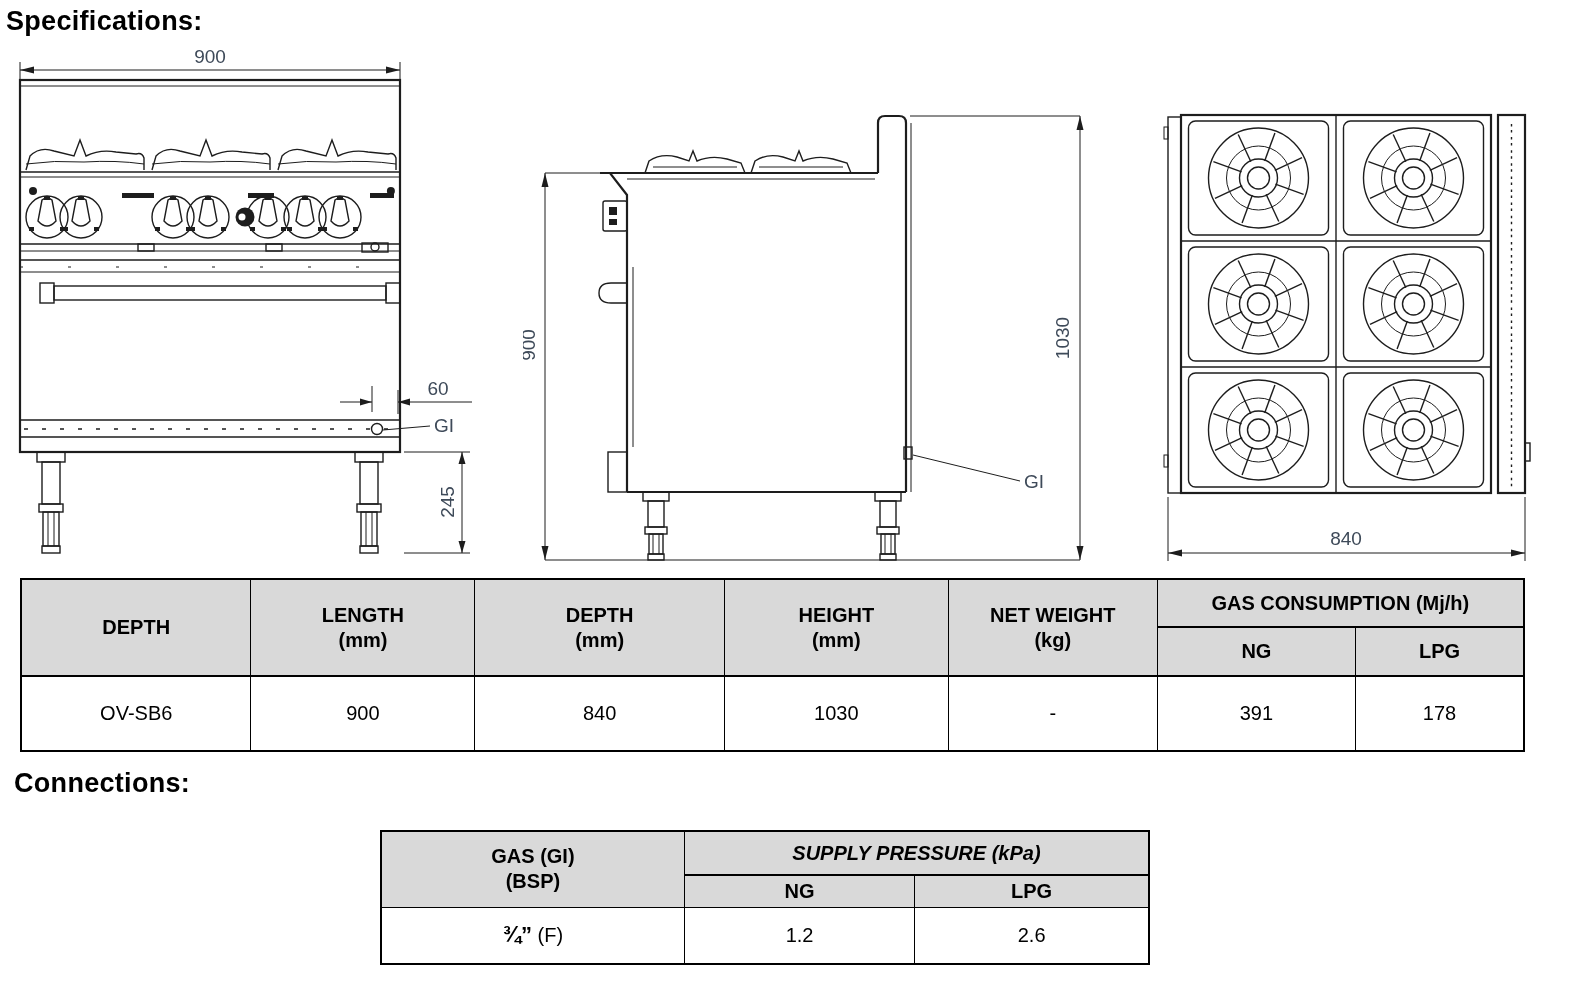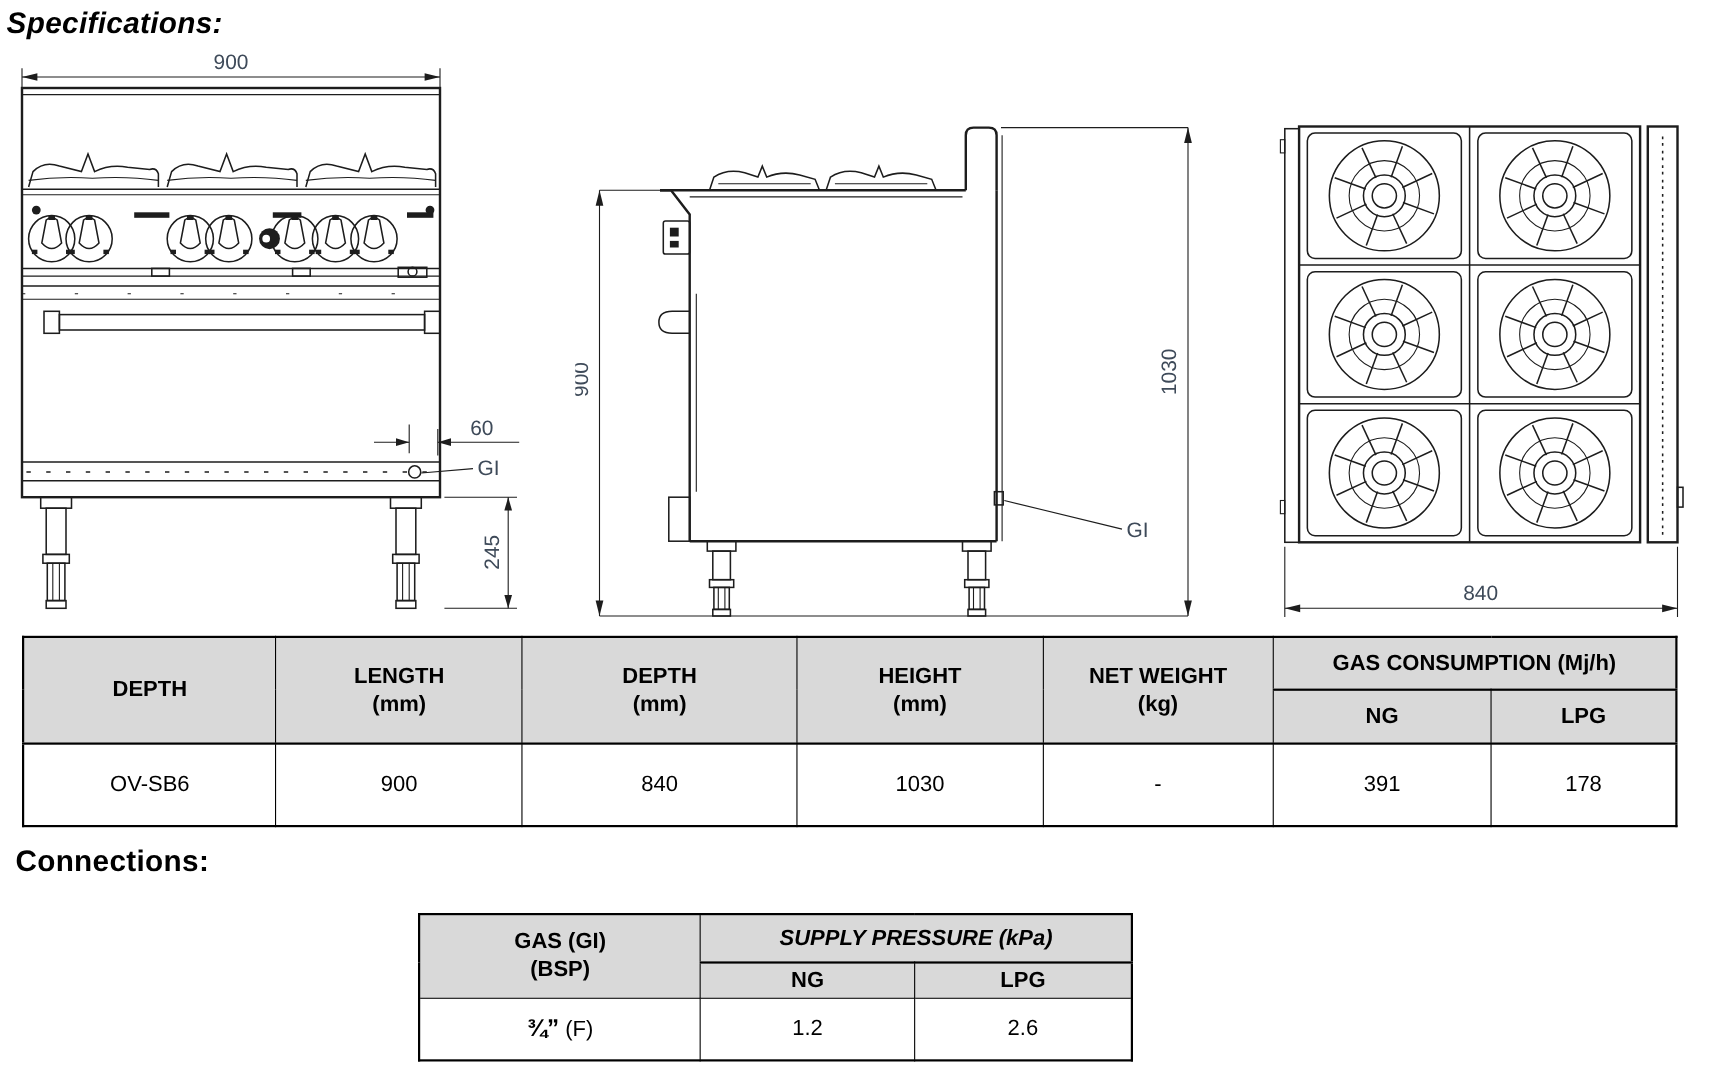--- a/index.html
+++ b/index.html
@@ -10,21 +10,21 @@
     font-family:"Liberation Sans", sans-serif;
     color:#000;
     overflow:hidden;
   }
   .h1 {
     position:absolute;
     font-size:27px;
     font-weight:bold;
     letter-spacing:0.3px;
   }
-  #spec-heading { left:6px; top:6px;font-style:italic; }
+  #spec-heading { left:6px; top:6px; }
   #conn-heading { left:14px; top:768px; }
 
   svg.drawing { position:absolute; }
   .ln  { stroke:var(--line-art,#1d1d1d); fill:none; stroke-width:1.4; }
   .ln1 { stroke:var(--line-art,#1d1d1d); fill:none; stroke-width:1; }
   .ln2 { stroke:var(--line-art,#1d1d1d); fill:none; stroke-width:2.2; }
   .fill { fill:var(--line-art,#1d1d1d); stroke:none; }
   .white { stroke:#fff; fill:none; }
   text.dim {
     font-family:"Liberation Sans", sans-serif;
@@ -47,21 +47,21 @@
     text-align:center; vertical-align:middle;
     background:#fff;
   }
   #spec-table { left:20px; top:578px; width:1505px; }
   #spec-table thead tr.r1 th { height:48px; }
   #spec-table thead tr.r2 th { height:49px; }
   #spec-table thead { border-bottom:2.6px solid var(--table-border,#000); }
   #spec-table th.group { border-bottom:2.6px solid var(--table-border,#000);margin-top:18px; }
   #spec-table tbody td { height:75px; }
 
-  #conn-table { left:380px; top:830px; width:650px; }
+  #conn-table { left:380px; top:830px; width:770px; }
   #conn-table tr.r1 th { height:44px; }
   #conn-table tr.r2 th { height:32px; }
   #conn-table tr.data td { height:57px; }
   #conn-table th.group { border-bottom:2.2px solid var(--table-border,#000);font-style:italic; }
   .bignum { font-weight:bold; font-size:22px; }
 </style>
 </head>
 <body>
 
 <div class="h1" id="spec-heading">Specifications:</div>

